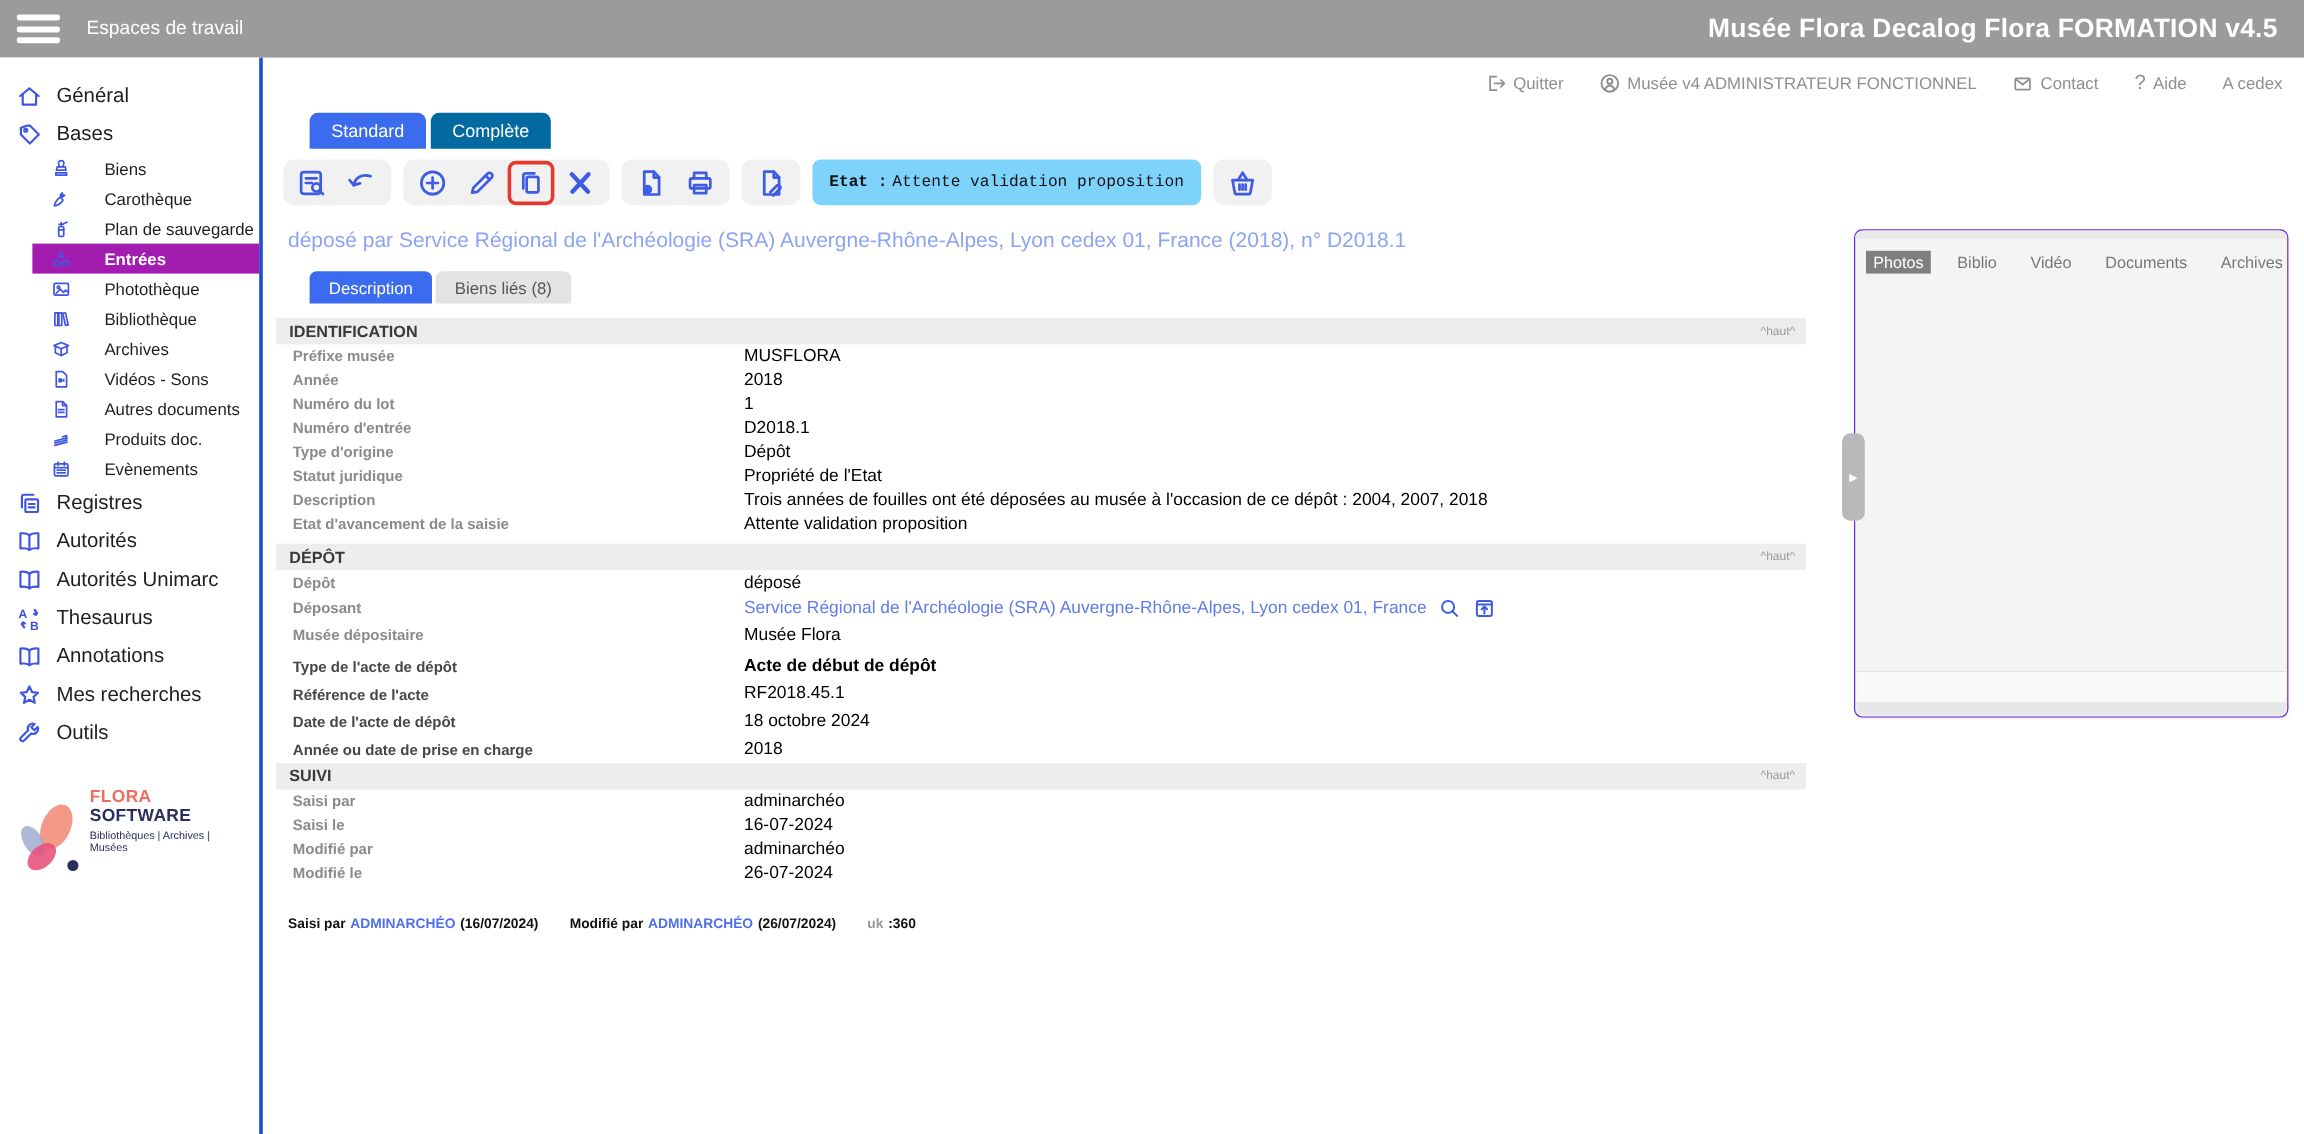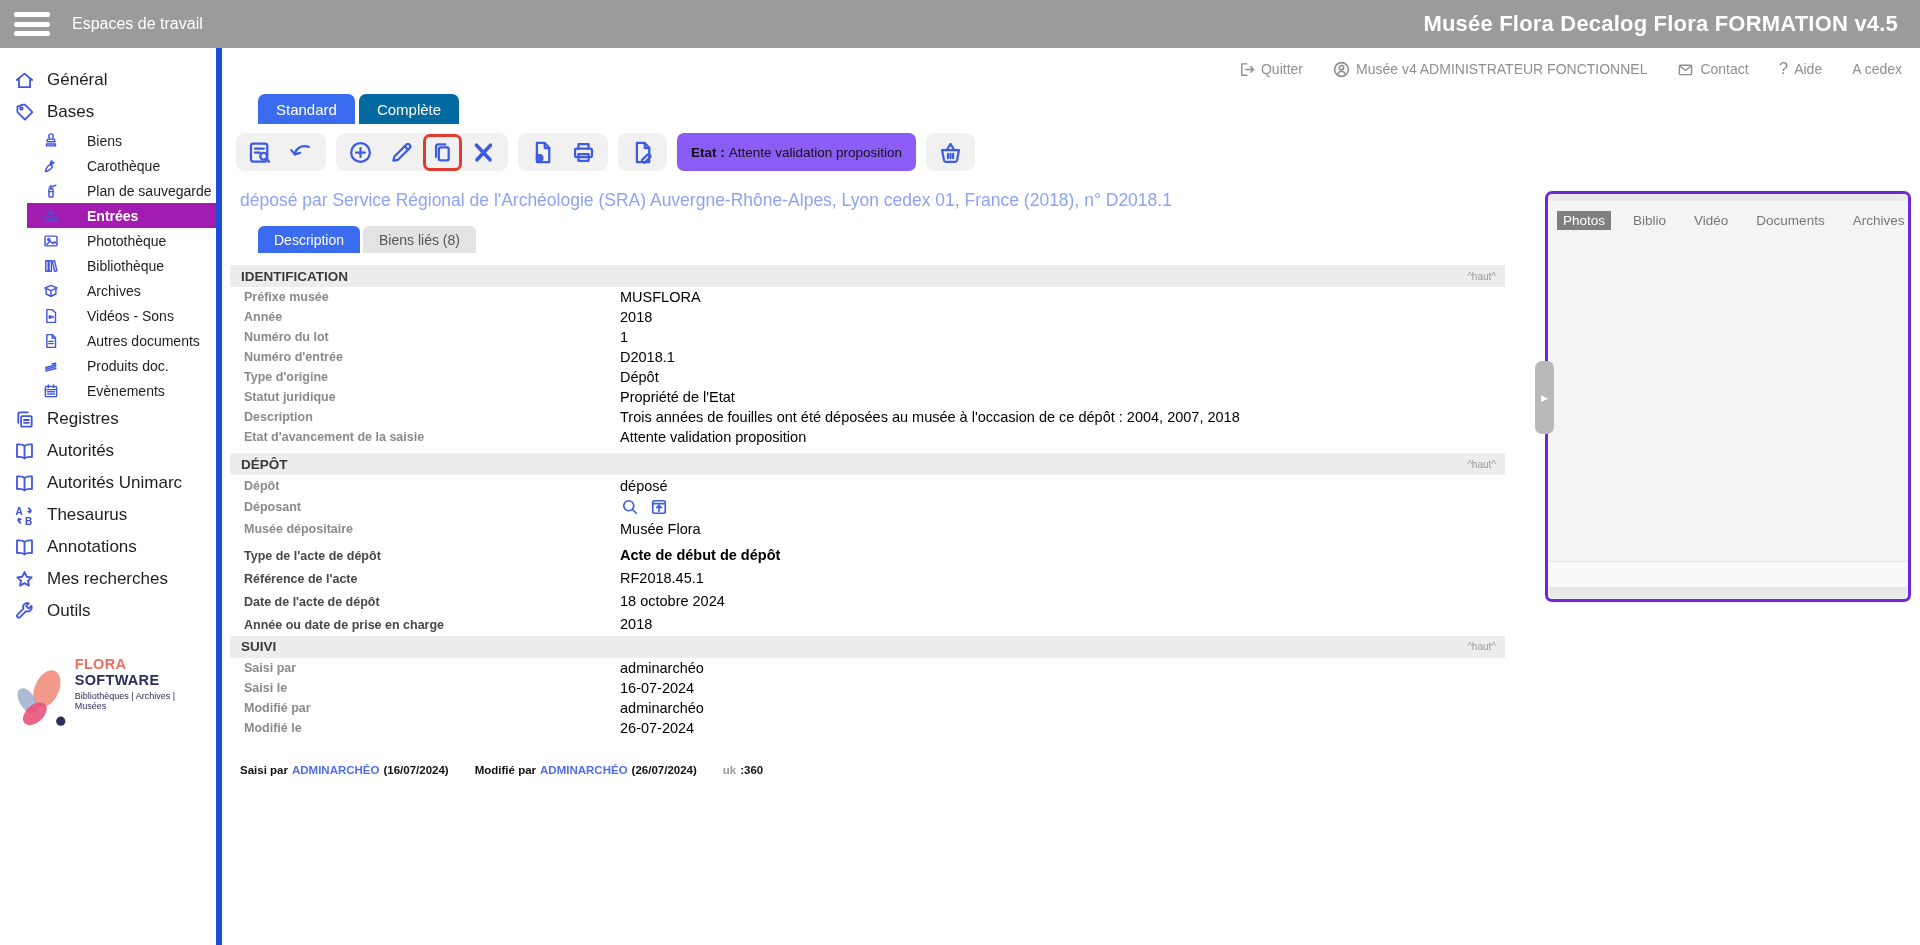--- a/index.html
+++ b/index.html
@@ -9,21 +9,21 @@
   .burger{width:36px;height:24px;margin-left:14px;display:flex;flex-direction:column;justify-content:space-between;cursor:pointer;}
   .burger span{display:block;height:5px;background:#fff;border-radius:2px;}
   .hdr-ws{color:#fff;font-size:16px;margin-left:22px;}
   .hdr-title{margin-left:auto;margin-right:22px;color:#fff;font-size:22px;font-weight:bold;letter-spacing:.2px;}
   
   .userbar{position:absolute;left:216px;right:0;top:48px;height:42px;display:flex;align-items:center;justify-content:flex-end;gap:30px;padding-right:18px;color:#8f8f8f;font-size:14px;}
   .ub-item{display:flex;align-items:center;gap:6px;cursor:pointer;}
   svg.g{fill:none;stroke:#8f8f8f;stroke-width:1.5;stroke-linecap:round;stroke-linejoin:round;}
   .qmark{font-size:17px;color:#8f8f8f;}
   
-  .sidebar{position:absolute;left:0;top:48px;bottom:0;width:216px;border-right:6px solid #1d4ed8;background:#fff;}
+  .sidebar{position:absolute;left:0;top:48px;bottom:0;width:216px;border-right:3px solid #1d4ed8;background:#fff;}
   .sb-list{padding-top:16px;}
   .sb1{display:flex;align-items:center;height:32px;padding-left:13px;gap:11px;font-size:17px;color:#1e1e1e;cursor:pointer;}
   .sb2{display:flex;align-items:center;height:25px;padding-left:42px;gap:27px;font-size:14px;color:#1e1e1e;cursor:pointer;}
   .sb2.sel{background:#a21caf;color:#fff;font-weight:bold;margin-left:27px;padding-left:15px;}
   .ico1{width:23px;height:23px;flex:0 0 auto;}
   .ico2{width:18px;height:18px;flex:0 0 auto;}
   svg.s{fill:none;stroke:#4156e0;stroke-width:1.9;stroke-linecap:round;stroke-linejoin:round;}
   .logo{position:absolute;left:8px;top:608px;width:200px;}
   .logo-row{display:flex;align-items:flex-end;}
   .logo-txt{margin-left:2px;margin-bottom:22px;}
@@ -35,21 +35,21 @@
   .main{position:absolute;left:216px;top:48px;right:0;bottom:0;}
   .vtabs{margin:46px 0 0 42px;display:flex;gap:4px;}
   .vtab{height:30px;padding:0 18px;display:flex;align-items:center;border-radius:7px 7px 0 0;color:#fff;font-size:15px;cursor:pointer;}
   .vtab.on{background:#3b6cf0;}
   .vtab.off{background:#0369a1;}
   .toolbar{margin:8px 0 0 20px;display:flex;gap:10px;align-items:center;height:40px;}
   .tgroup{display:inline-flex;align-items:center;background:#f1f1f1;border-radius:9px;padding:0 11px;gap:14px;height:38px;}
   .tbtn{width:27px;height:27px;cursor:pointer;display:block;}
   svg.t{fill:none;stroke:#3d5be5;stroke-width:2;stroke-linecap:round;stroke-linejoin:round;}
   .ring{border:3px solid #e23a2e;border-radius:7px;padding:2px 3px;margin:-5px -6px;display:flex;}
-  .etat{background:#8b5cf6;border-radius:7px;height:38px;display:flex;align-items:center;padding:0 14px;font-size:13.5px;color:#111;gap:4px;}
+  .etat{background:#7dd3fc;border-radius:7px;height:38px;display:flex;align-items:center;padding:0 14px;font-size:13.5px;color:#111;gap:4px;font-family:Liberation Mono, monospace;}
   .etat b{font-weight:bold;}
   .rec-title{margin:18px 0 0 24px;color:#8ca4f2;font-size:17.5px;white-space:nowrap;}
   .rtabs{margin:15px 0 0 42px;display:flex;gap:3px;}
   .rtab{height:27px;padding:0 16px;display:flex;align-items:center;border-radius:6px 6px 0 0;font-size:14px;cursor:pointer;}
   .rtab.on{background:#3b6cf0;color:#fff;}
   .rtab.off{background:#e3e3e3;color:#555;}
   .sections{margin:12px 0 0 14px;width:1275px;}
   .secbar{height:22px;background:#ededed;display:flex;align-items:center;font-size:13.5px;font-weight:bold;color:#3a3a3a;padding-left:11px;}
   .hautlnk{margin-left:auto;margin-right:9px;font-size:10px;font-weight:normal;color:#9a9a9a;cursor:pointer;}
   .frow{display:flex;align-items:center;}
@@ -59,21 +59,21 @@
   .fvalue{font-size:14.5px;color:#000;display:flex;align-items:center;gap:9px;}
   .fvalue.vb{font-weight:bold;}
   .fvalue a{color:#5f7ce8;text-decoration:none;cursor:pointer;}
   .vico{width:20px;height:20px;cursor:pointer;display:block;}
   .gap6{height:6px;}.gap4{height:4px;}
   .foot{margin:26px 0 0 24px;display:flex;align-items:center;gap:26px;font-size:11.5px;font-weight:bold;color:#111;}
   .foot .blu{color:#4f6fe8;cursor:pointer;}
   .foot .gry{color:#9a9a9a;}
   .fgrp{display:flex;gap:4px;}
   
-  .rpanel{position:absolute;left:1545px;top:191px;width:360px;height:405px;background:#f4f4f4;border:3px solid #6d28d9;border-radius:7px;box-shadow:0 1px 2px rgba(0,0,0,.08);}
+  .rpanel{position:absolute;left:1545px;top:191px;width:360px;height:405px;background:#f4f4f4;border:1px solid #6d28d9;border-radius:7px;box-shadow:0 1px 2px rgba(0,0,0,.08);}
   .rpanel::before{content:"";position:absolute;left:0;top:0;right:0;height:7px;background:#e9e9e9;border-radius:7px 7px 0 0;}
   .rtabs2{display:flex;align-items:center;padding:17px 0 0 9px;font-size:13.5px;color:#777;}
   .rtab2{padding:2px 6px;cursor:pointer;white-space:nowrap;}
   .rtab2.on{background:#7f7f7f;color:#fff;}
   .rsep{width:1px;height:15px;background:#c9c9c9;margin:0 8px;}
   .rfoot{position:absolute;left:1px;right:1px;bottom:12px;height:25px;background:#fafafa;border-top:1px solid #e2e2e2;}
   .rlip{position:absolute;left:1px;right:1px;bottom:1px;height:11px;background:#e7e7e7;border-radius:0 0 6px 6px;}
   .handle{position:absolute;left:1535px;top:361px;width:19px;height:73px;background:#b9b9b9;border-radius:7px;display:flex;align-items:center;justify-content:center;cursor:pointer;z-index:5;}
   .handle span{color:#fff;font-size:9px;}
 </style>
@@ -410,20 +410,21 @@
       <span>DÉPÔT</span>
       <span class="hautlnk">^haut^</span>
     </div>
     <div class="frow h21">
         <div class="flabel">Dépôt</div>
         <div class="fvalue">déposé</div>
       </div>
     <div class="frow h21">
       <div class="flabel">Déposant</div>
       <div class="fvalue">
+        <a>Service Régional de l'Archéologie (SRA) Auvergne-Rhône-Alpes, Lyon cedex 01, France</a>
         <svg class="t vico" viewBox="0 0 24 24">
             <circle cx="10.5" cy="10.5" r="6"></circle>
             <path d="M15 15l4.5 4.5"></path>
           </svg>
         <svg class="t vico" viewBox="0 0 24 24">
             <rect x="4.5" y="4.5" width="15" height="15" rx="2"></rect>
             <path d="M4.5 8h15"></path>
             <path d="M12 17v-6.5M9.3 12.8 12 10.1l2.7 2.7"></path>
           </svg>
       </div>

